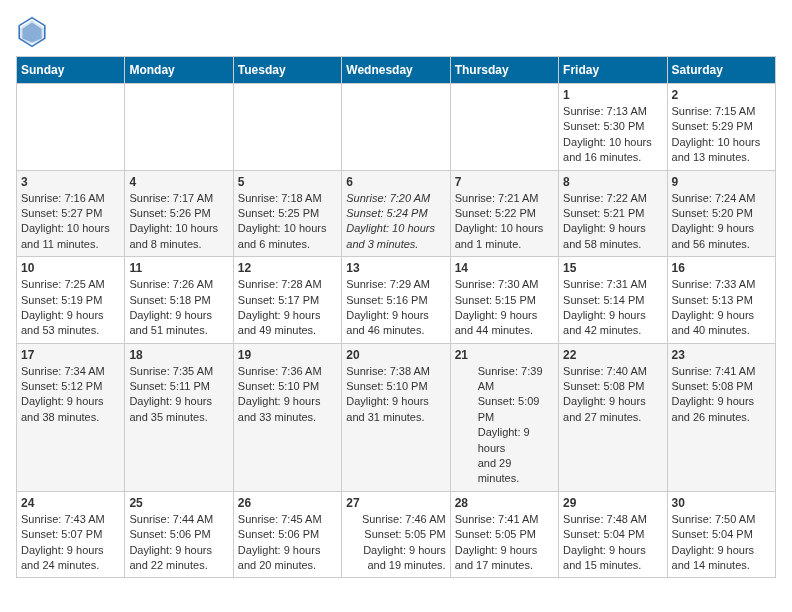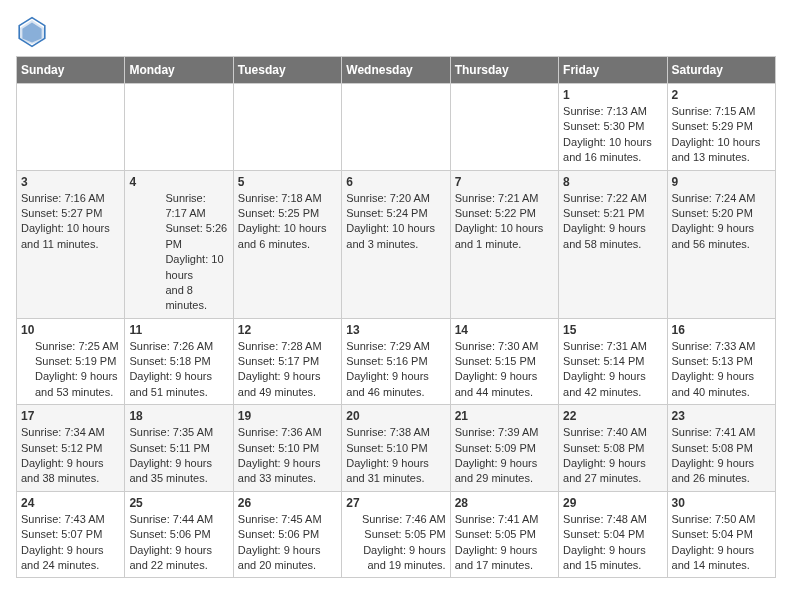--- a/index.html
+++ b/index.html
@@ -51,21 +51,21 @@
     .location {
       font-size: 15px;
       color: #555;
     }
     table {
       width: 100%;
       border-collapse: collapse;
       table-layout: fixed;
     }
     thead th {
-      background-color: #737373;
+      background-color: #0369a1;
       color: #fff;
       font-size: 12px;
       font-weight: bold;
       padding: 6px 4px;
       text-align: left;
       border: 1px solid #ccc;
     }
     tbody td {
       vertical-align: top;
       border: 1px solid #ccc;
@@ -151,35 +151,35 @@
       <tr>
         <td>
           <span class="day-number">3</span>
           <div class="day-info" style="white-space: pre-line;">Sunrise: 7:16 AM
 Sunset: 5:27 PM
 Daylight: 10 hours
 and 11 minutes.</div>
         </td>
         <td>
           <span class="day-number">4</span>
-          <div class="day-info" style="white-space: pre-line; margin-left: 36px;">Sunrise: 7:17 AM
+          <div class="day-info" style="white-space: pre-line;">Sunrise: 7:17 AM
 Sunset: 5:26 PM
 Daylight: 10 hours
 and 8 minutes.</div>
         </td>
         <td>
           <span class="day-number">5</span>
           <div class="day-info" style="white-space: pre-line;">Sunrise: 7:18 AM
 Sunset: 5:25 PM
 Daylight: 10 hours
 and 6 minutes.</div>
         </td>
         <td>
           <span class="day-number">6</span>
-          <div class="day-info" style="white-space: pre-line;">Sunrise: 7:20 AM
+          <div class="day-info" style="white-space: pre-line; font-style: italic;">Sunrise: 7:20 AM
 Sunset: 5:24 PM
 Daylight: 10 hours
 and 3 minutes.</div>
         </td>
         <td>
           <span class="day-number">7</span>
           <div class="day-info" style="white-space: pre-line;">Sunrise: 7:21 AM
 Sunset: 5:22 PM
 Daylight: 10 hours
 and 1 minute.</div>
@@ -195,21 +195,21 @@
           <span class="day-number">9</span>
           <div class="day-info" style="white-space: pre-line;">Sunrise: 7:24 AM
 Sunset: 5:20 PM
 Daylight: 9 hours
 and 56 minutes.</div>
         </td>
       </tr>
       <tr>
         <td>
           <span class="day-number">10</span>
-          <div class="day-info" style="white-space: pre-line; margin-left: 14px;">Sunrise: 7:25 AM
+          <div class="day-info" style="white-space: pre-line;">Sunrise: 7:25 AM
 Sunset: 5:19 PM
 Daylight: 9 hours
 and 53 minutes.</div>
         </td>
         <td>
           <span class="day-number">11</span>
           <div class="day-info" style="white-space: pre-line;">Sunrise: 7:26 AM
 Sunset: 5:18 PM
 Daylight: 9 hours
 and 51 minutes.</div>
@@ -274,21 +274,21 @@
         </td>
         <td>
           <span class="day-number">20</span>
           <div class="day-info" style="white-space: pre-line;">Sunrise: 7:38 AM
 Sunset: 5:10 PM
 Daylight: 9 hours
 and 31 minutes.</div>
         </td>
         <td>
           <span class="day-number">21</span>
-          <div class="day-info" style="white-space: pre-line;">Sunrise: 7:39 AM
+          <div class="day-info" style="white-space: pre-line; margin-left: 23px;">Sunrise: 7:39 AM
 Sunset: 5:09 PM
 Daylight: 9 hours
 and 29 minutes.</div>
         </td>
         <td>
           <span class="day-number">22</span>
           <div class="day-info" style="white-space: pre-line;">Sunrise: 7:40 AM
 Sunset: 5:08 PM
 Daylight: 9 hours
 and 27 minutes.</div>

